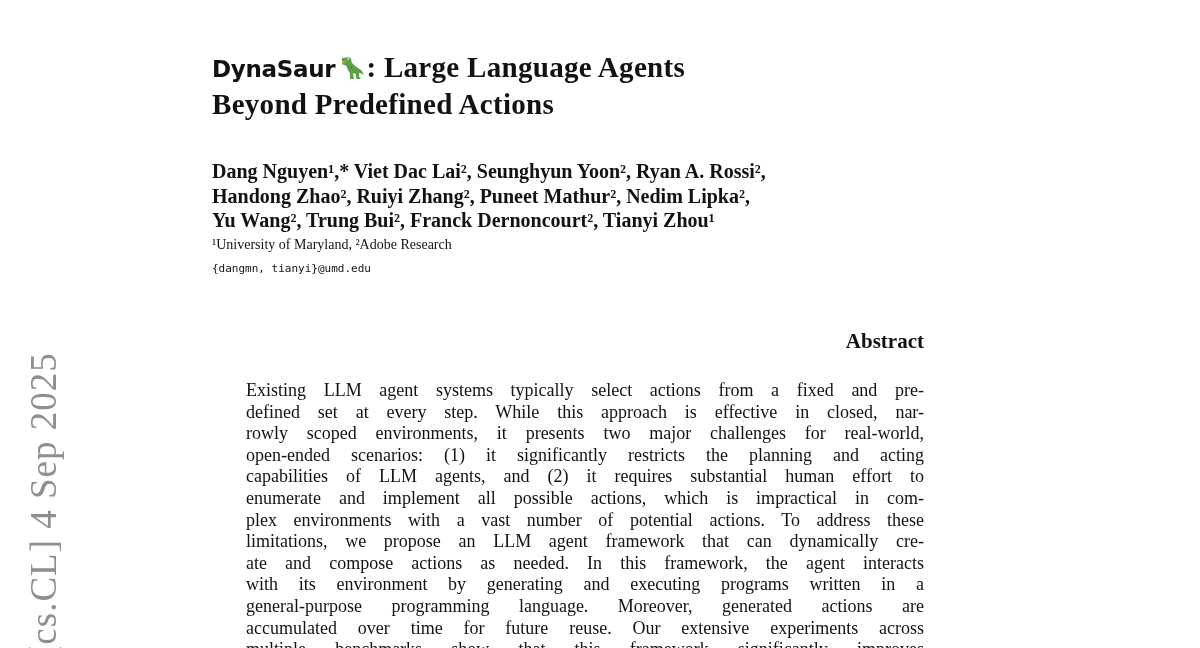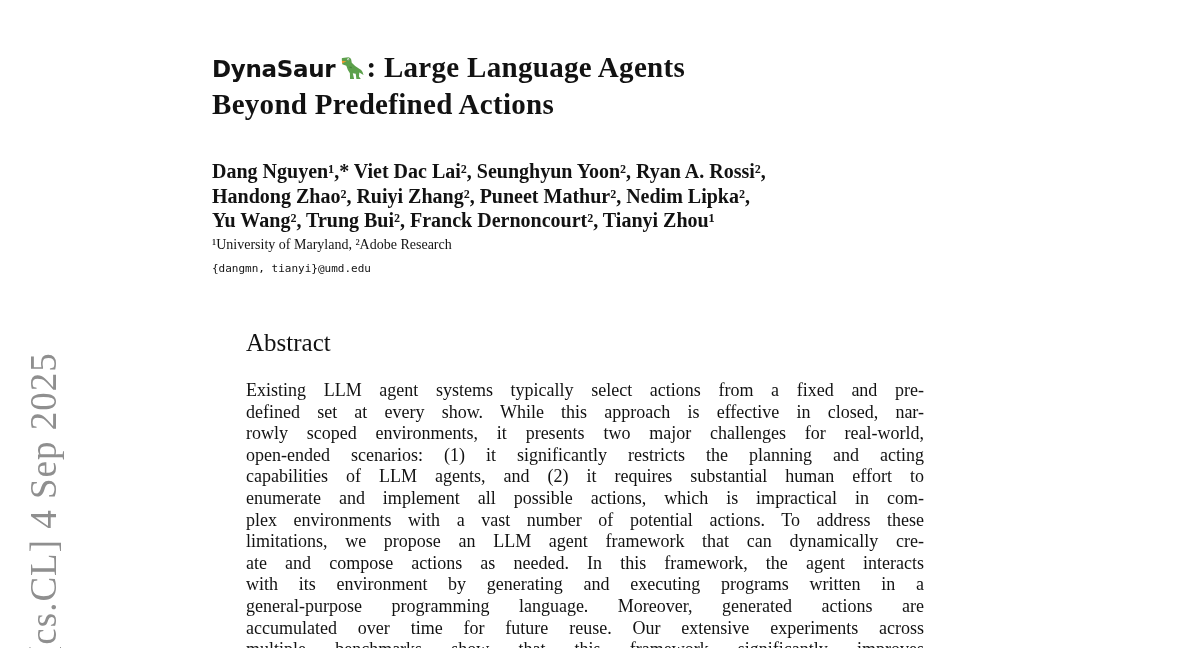--- a/index.html
+++ b/index.html
@@ -81,23 +81,23 @@
     font-size: 11px;
     line-height: 24px;
   }
 
   
   .abstract-heading {
     position: absolute;
     left: 246px;
     top: 329px;
     width: 678px;
-    text-align: left;
-    font-size: 25px;
-    font-weight: normal;
+    text-align: right;
+    font-size: 21px;
+    font-weight: bold;
   }
   .abstract-body {
     position: absolute;
     left: 246px;
     top: 380px;
     width: 678px;
     font-size: 18px;
   }
   .aline {
     line-height: 21.6px;
@@ -128,21 +128,21 @@
     <div class="author-line">Handong Zhao², Ruiyi Zhang², Puneet Mathur², Nedim Lipka²,</div>
     <div class="author-line">Yu Wang², Trung Bui², Franck Dernoncourt², Tianyi Zhou¹</div>
     <div class="affil">¹University of Maryland, ²Adobe Research</div>
     <div class="email">{dangmn, tianyi}@umd.edu</div>
   </div>
 
   <div class="abstract-heading">Abstract</div>
 
   <div class="abstract-body">
     <div class="aline">Existing LLM agent systems typically select actions from a fixed and pre-</div>
-    <div class="aline">defined set at every show. While this approach is effective in closed, nar-</div>
+    <div class="aline">defined set at every step. While this approach is effective in closed, nar-</div>
     <div class="aline">rowly scoped environments, it presents two major challenges for real-world,</div>
     <div class="aline">open-ended scenarios: (1) it significantly restricts the planning and acting</div>
     <div class="aline">capabilities of LLM agents, and (2) it requires substantial human effort to</div>
     <div class="aline">enumerate and implement all possible actions, which is impractical in com-</div>
     <div class="aline">plex environments with a vast number of potential actions. To address these</div>
     <div class="aline">limitations, we propose an LLM agent framework that can dynamically cre-</div>
     <div class="aline">ate and compose actions as needed. In this framework, the agent interacts</div>
     <div class="aline">with its environment by generating and executing programs written in a</div>
     <div class="aline">general-purpose programming language. Moreover, generated actions are</div>
     <div class="aline">accumulated over time for future reuse. Our extensive experiments across</div>

